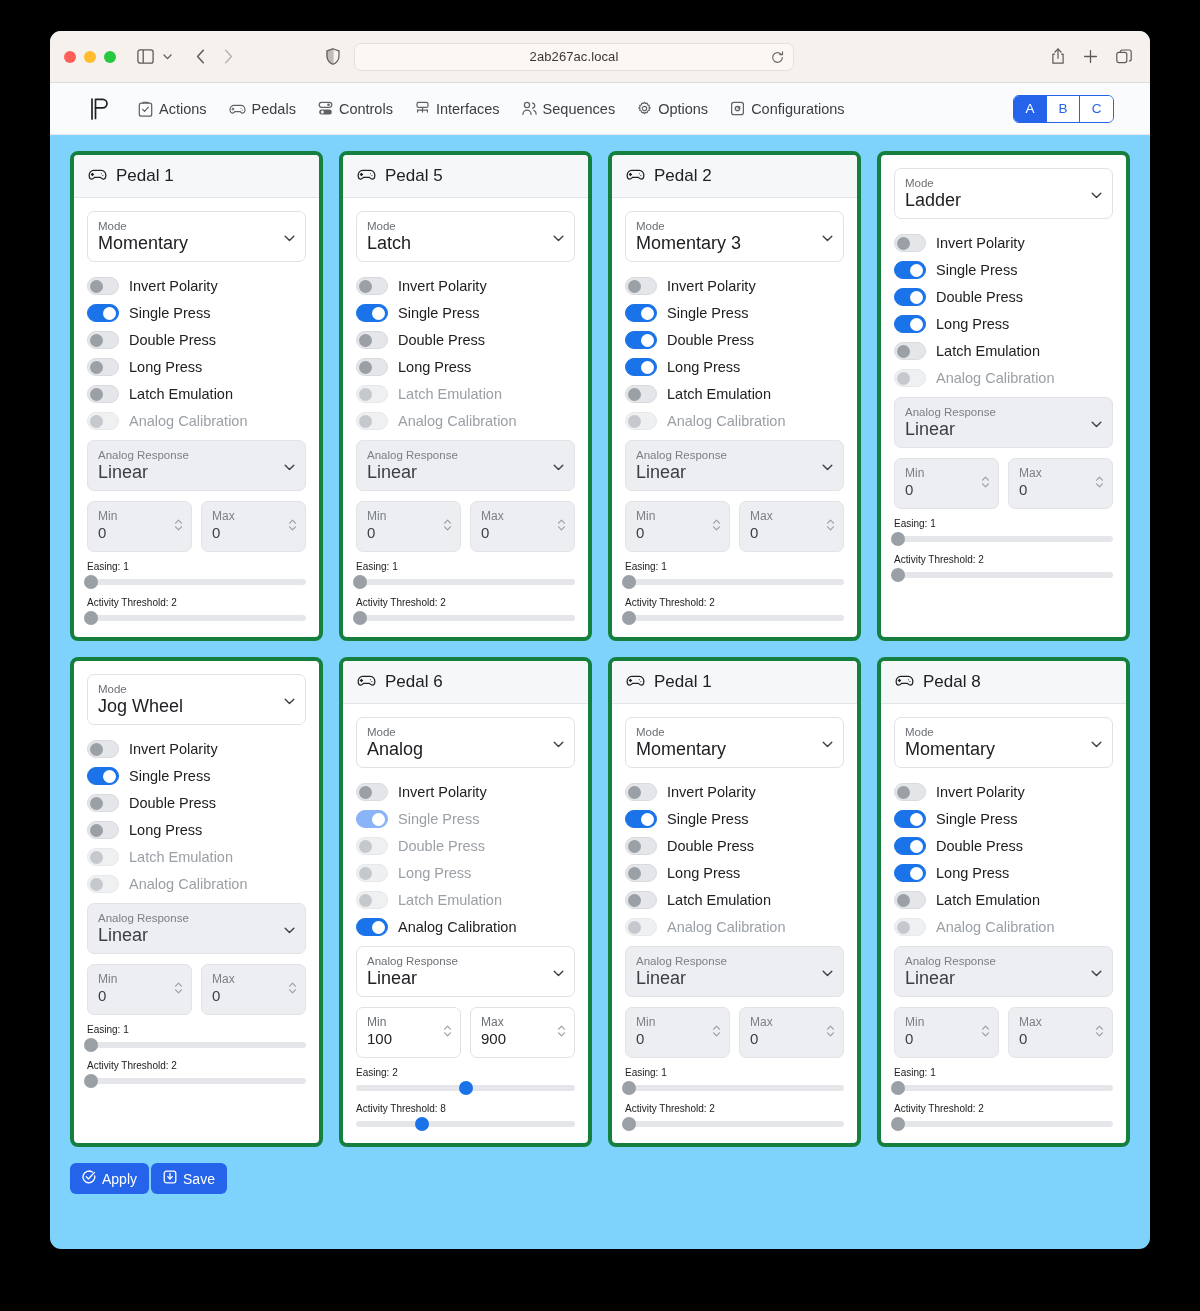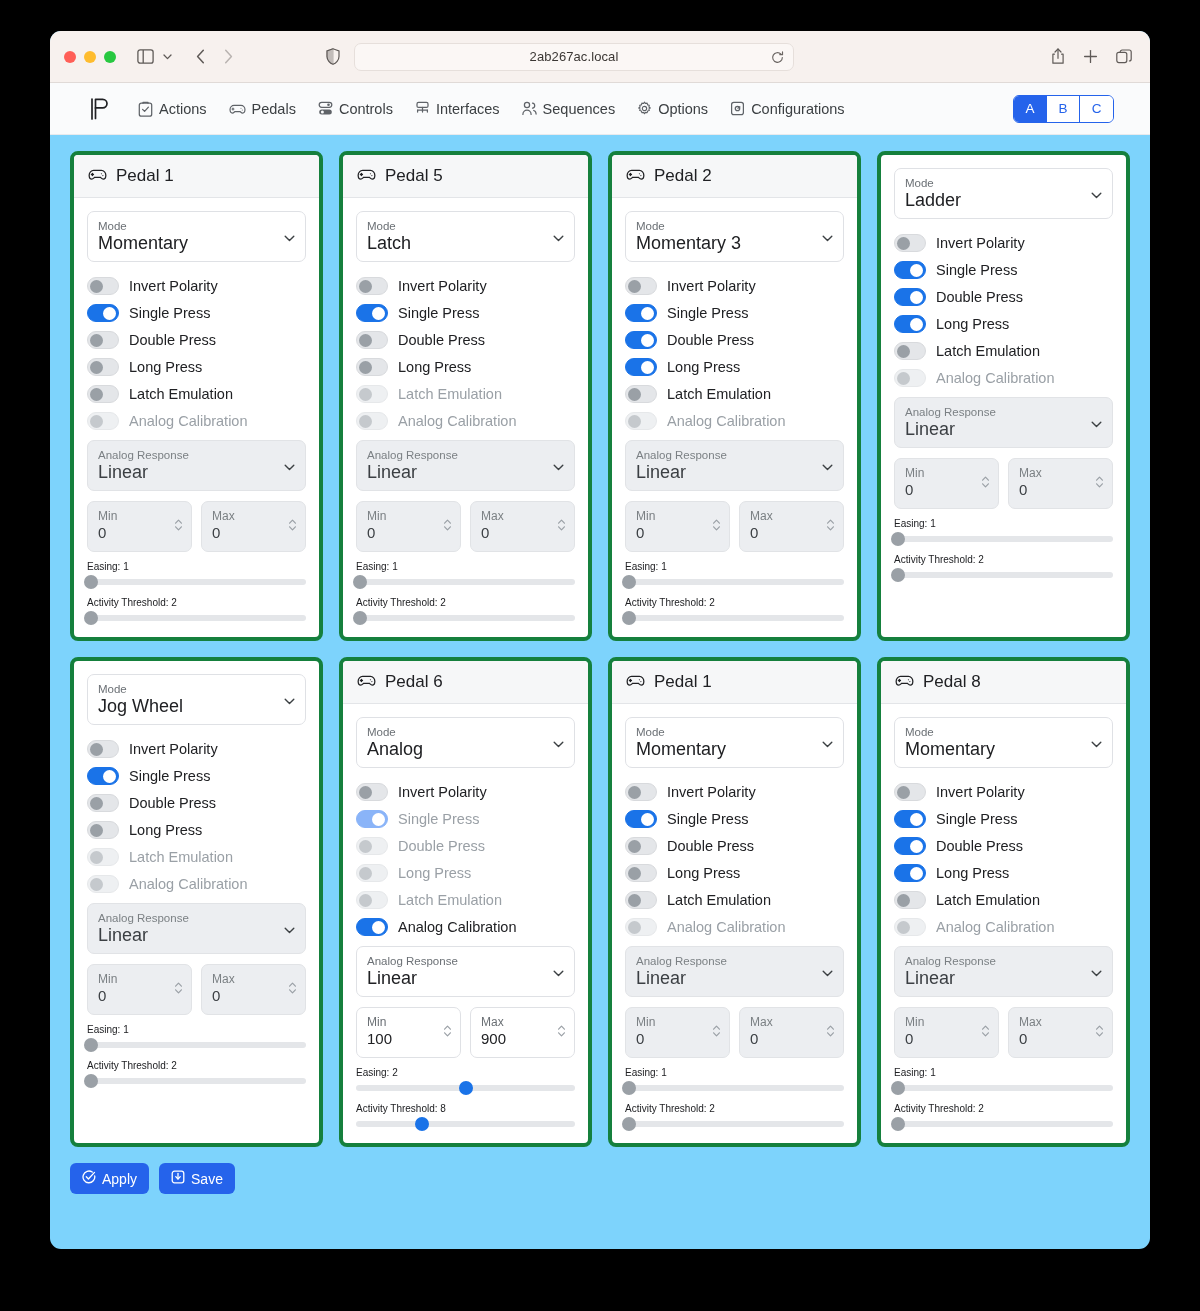--- a/index.html
+++ b/index.html
@@ -183,21 +183,21 @@
     cursor: pointer;
   }
   .slider .thumb {
     position: absolute; top: 50%; transform: translate(-50%, -50%);
     width: 14px; height: 14px; border-radius: 50%;
     background: #9aa0a6;
   }
   .slider.active .thumb { background: #1a73e8; }
 
   
-  .footer { padding: 16px 20px 18px 20px; display: flex; gap: 10px; }
+  .footer { padding: 16px 20px 18px 20px; display: flex; gap: 2px; }
   .btn {
     background: #2563eb; color: #fff;
     border: none; border-radius: 6px;
     padding: 7px 12px;
     font-size: 14px;
     display: flex; align-items: center; gap: 6px;
     font-family: "Liberation Sans", sans-serif;
     cursor: pointer;
   }
 </style>

